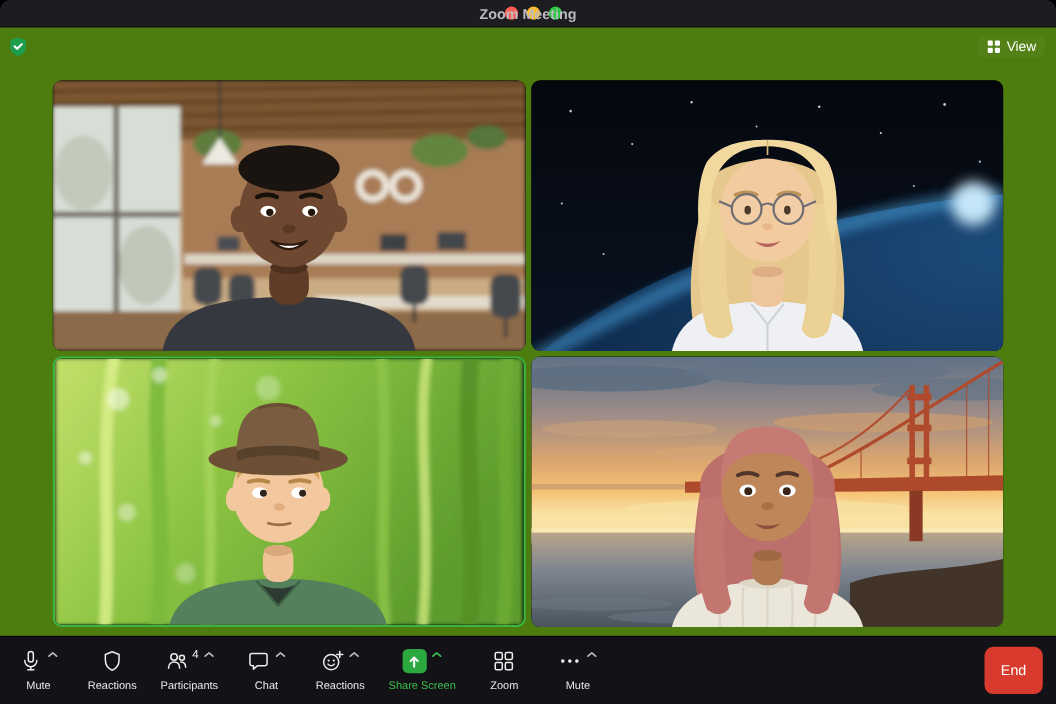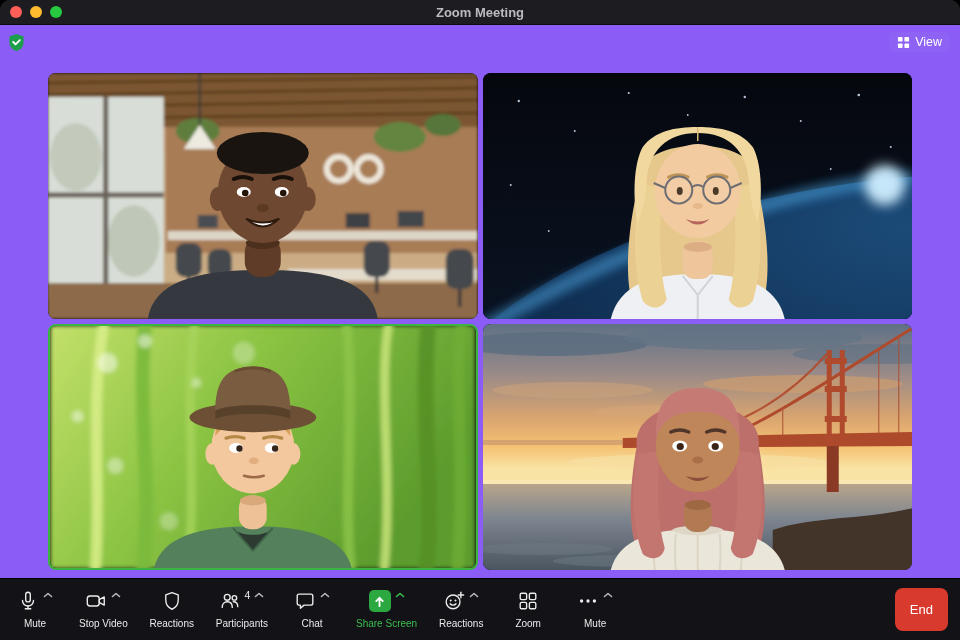--- a/index.html
+++ b/index.html
@@ -1,27 +1,27 @@
 <!DOCTYPE html>
 <html><head>
 <meta charset="utf-8">
 <style>
   * { margin:0; padding:0; box-sizing:border-box; }
   html,body { width:960px; height:640px; background:#000; font-family:"Liberation Sans", sans-serif; overflow:hidden; }
   .window { width:960px; height:640px; display:flex; flex-direction:column; background:#232227; border-radius:10px 10px 0 0; overflow:hidden; }
 
   
-  .titlebar { height:25px; flex:0 0 auto; background:#1d1c20; border-bottom:1px solid #0b0b0c; display:flex; align-items:center; position:relative; }
+  .titlebar { height:25px; flex:0 0 auto; background:#1d1c20; border-bottom:1px solid #0b0b0c; display:flex; align-items:center; position:relative;justify-content:center; }
   .traffic { display:flex; gap:8px; padding-left:10px; }
   .light { width:12px; height:12px; border-radius:50%; }
   .light.red{background:#ff5f57} .light.yellow{background:#febc2e} .light.green{background:#28c840}
   .win-title { position:absolute; left:0; right:0; text-align:center; color:#bcbcc0; font-size:13px; font-weight:bold; pointer-events:none; }
 
   
-  .content { flex:1 1 auto; position:relative; background:#8b5cf6; }
+  .content { flex:1 1 auto; position:relative; background:#4d7c0f; }
   .topbar-left { position:absolute; top:8px; left:8px; display:flex; align-items:center; background:none; border:none; }
   .view-btn { position:absolute; top:7px; right:10px; display:flex; align-items:center; gap:5px; color:#fff; font-size:12.5px; background:rgba(255,255,255,0.04); border:none; border-radius:6px; padding:3px 8px; }
 
   .grid { position:absolute; left:48px; top:48px; width:864px; height:497px; display:grid; grid-template-columns:1fr 1fr; grid-template-rows:1fr 1fr; gap:5px; }
   .tile { border-radius:8px; overflow:hidden; background:#000; position:relative; }
   .tile.active { border:2px solid #3bb540; }
   .tile svg { width:100%; height:100%; display:block; }
 
   
   .toolbar { height:62px; flex:0 0 auto; background:#131216; border-top:1px solid #000; display:flex; align-items:center; padding:0 12px 0 8px; gap:13px; }
@@ -369,32 +369,20 @@
           <line x1="12" y1="17.5" x2="12" y2="20.5"></line>
             <line x1="9" y1="20.5" x2="15" y2="20.5"></line>
         </svg>
         <svg class="caret" viewBox="0 0 10 6">
             <polyline points="1.5,4.5 5,1.5 8.5,4.5"></polyline>
           </svg>
       </span>
       <span class="tb-label">Mute</span>
     </button>
 
-    <button class="tb-btn">
-      <span class="icon-row">
-        <svg class="tb-icon" viewBox="0 0 24 24">
-          <rect x="2.5" y="6.5" width="13" height="11" rx="3"></rect>
-          <path d="M15.5,10.5 L21,7.5 L21,16.5 L15.5,13.5 Z"></path>
-        </svg>
-        <svg class="caret" viewBox="0 0 10 6">
-            <polyline points="1.5,4.5 5,1.5 8.5,4.5"></polyline>
-          </svg>
-      </span>
-      <span class="tb-label">Stop Video</span>
-    </button>
 
     <button class="tb-btn">
       <span class="icon-row">
         <svg class="tb-icon" viewBox="0 0 24 24">
           <path d="M12,2.8 L18.8,5.4 L18.8,11 C18.8,16 16,19.4 12,21 C8,19.4 5.2,16 5.2,11 L5.2,5.4 Z"></path>
         </svg>
       </span>
       <span class="tb-label">Reactions</span>
     </button>
 
@@ -417,56 +405,56 @@
     <button class="tb-btn">
       <span class="icon-row">
         <svg class="tb-icon" viewBox="0 0 24 24">
           <path d="M3.5,6.5 C3.5,5.4 4.4,4.5 5.5,4.5 L18.5,4.5 C19.6,4.5 20.5,5.4 20.5,6.5 L20.5,14.5 C20.5,15.6 19.6,16.5 18.5,16.5 L11,16.5 L7,20 L7,16.5 L5.5,16.5 C4.4,16.5 3.5,15.6 3.5,14.5 Z"></path>
         </svg>
         <svg class="caret" viewBox="0 0 10 6">
             <polyline points="1.5,4.5 5,1.5 8.5,4.5"></polyline>
           </svg>
       </span>
       <span class="tb-label">Chat</span>
+    </button>
+
+    <button class="tb-btn">
+      <span class="icon-row">
+        <svg class="tb-icon" viewBox="0 0 24 24">
+          <circle cx="11" cy="13" r="7.5"></circle>
+          <circle class="filled" cx="8.4" cy="11.5" r="1.1"></circle>
+          <circle class="filled" cx="13.6" cy="11.5" r="1.1"></circle>
+          <path d="M7.8,15 C9.2,17 12.8,17 14.2,15"></path>
+          <line x1="19.5" y1="2.5" x2="19.5" y2="8.5"></line>
+            <line x1="16.5" y1="5.5" x2="22.5" y2="5.5"></line>
+        </svg>
+        <svg class="caret" viewBox="0 0 10 6">
+            <polyline points="1.5,4.5 5,1.5 8.5,4.5"></polyline>
+          </svg>
+      </span>
+      <span class="tb-label">Reactions</span>
     </button>
 
     <button class="tb-btn share">
       <span class="icon-row">
         <span class="share-box">
           <svg viewBox="0 0 14 14">
               <path d="M7,12 L7,3 M3.5,6.5 L7,3 L10.5,6.5"></path>
             </svg>
         </span>
         <svg class="caret green" viewBox="0 0 10 6">
             <polyline points="1.5,4.5 5,1.5 8.5,4.5"></polyline>
           </svg>
       </span>
       <span class="tb-label">Share Screen</span>
     </button>
 
     <button class="tb-btn">
       <span class="icon-row">
         <svg class="tb-icon" viewBox="0 0 24 24">
-          <circle cx="11" cy="13" r="7.5"></circle>
-          <circle class="filled" cx="8.4" cy="11.5" r="1.1"></circle>
-          <circle class="filled" cx="13.6" cy="11.5" r="1.1"></circle>
-          <path d="M7.8,15 C9.2,17 12.8,17 14.2,15"></path>
-          <line x1="19.5" y1="2.5" x2="19.5" y2="8.5"></line>
-            <line x1="16.5" y1="5.5" x2="22.5" y2="5.5"></line>
-        </svg>
-        <svg class="caret" viewBox="0 0 10 6">
-            <polyline points="1.5,4.5 5,1.5 8.5,4.5"></polyline>
-          </svg>
-      </span>
-      <span class="tb-label">Reactions</span>
-    </button>
-
-    <button class="tb-btn">
-      <span class="icon-row">
-        <svg class="tb-icon" viewBox="0 0 24 24">
           <rect x="3.5" y="3.5" width="7" height="7" rx="1.5"></rect>
             <rect x="13.5" y="3.5" width="7" height="7" rx="1.5"></rect>
           <rect x="3.5" y="13.5" width="7" height="7" rx="1.5"></rect>
             <rect x="13.5" y="13.5" width="7" height="7" rx="1.5"></rect>
         </svg>
       </span>
       <span class="tb-label">Zoom</span>
     </button>
 
 

